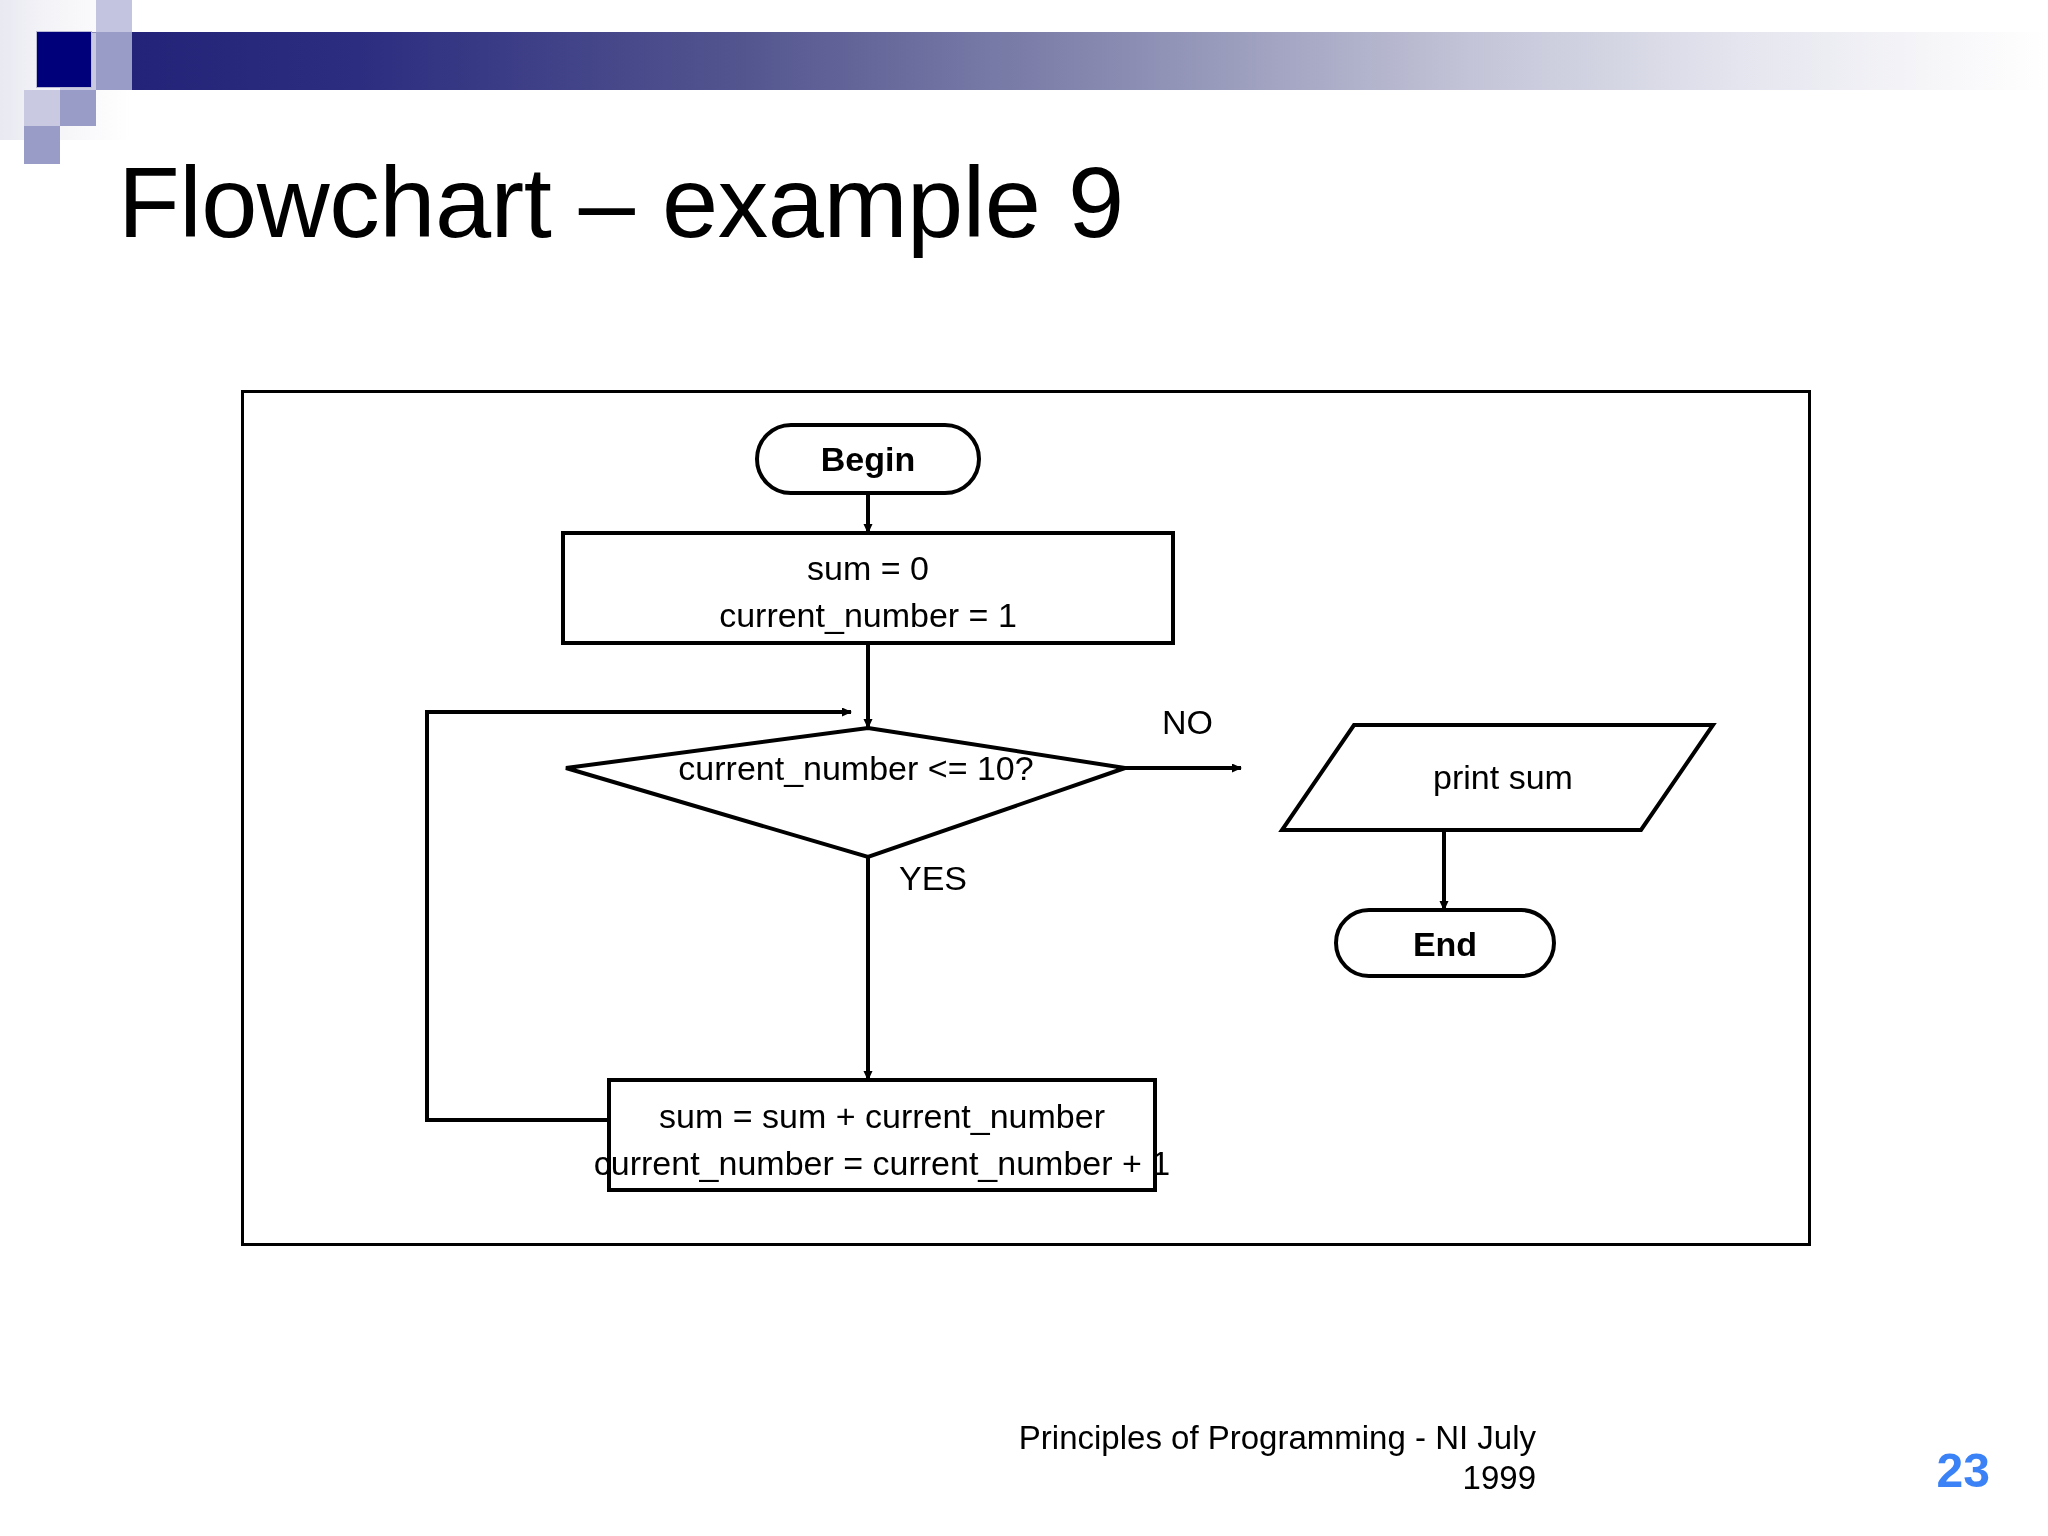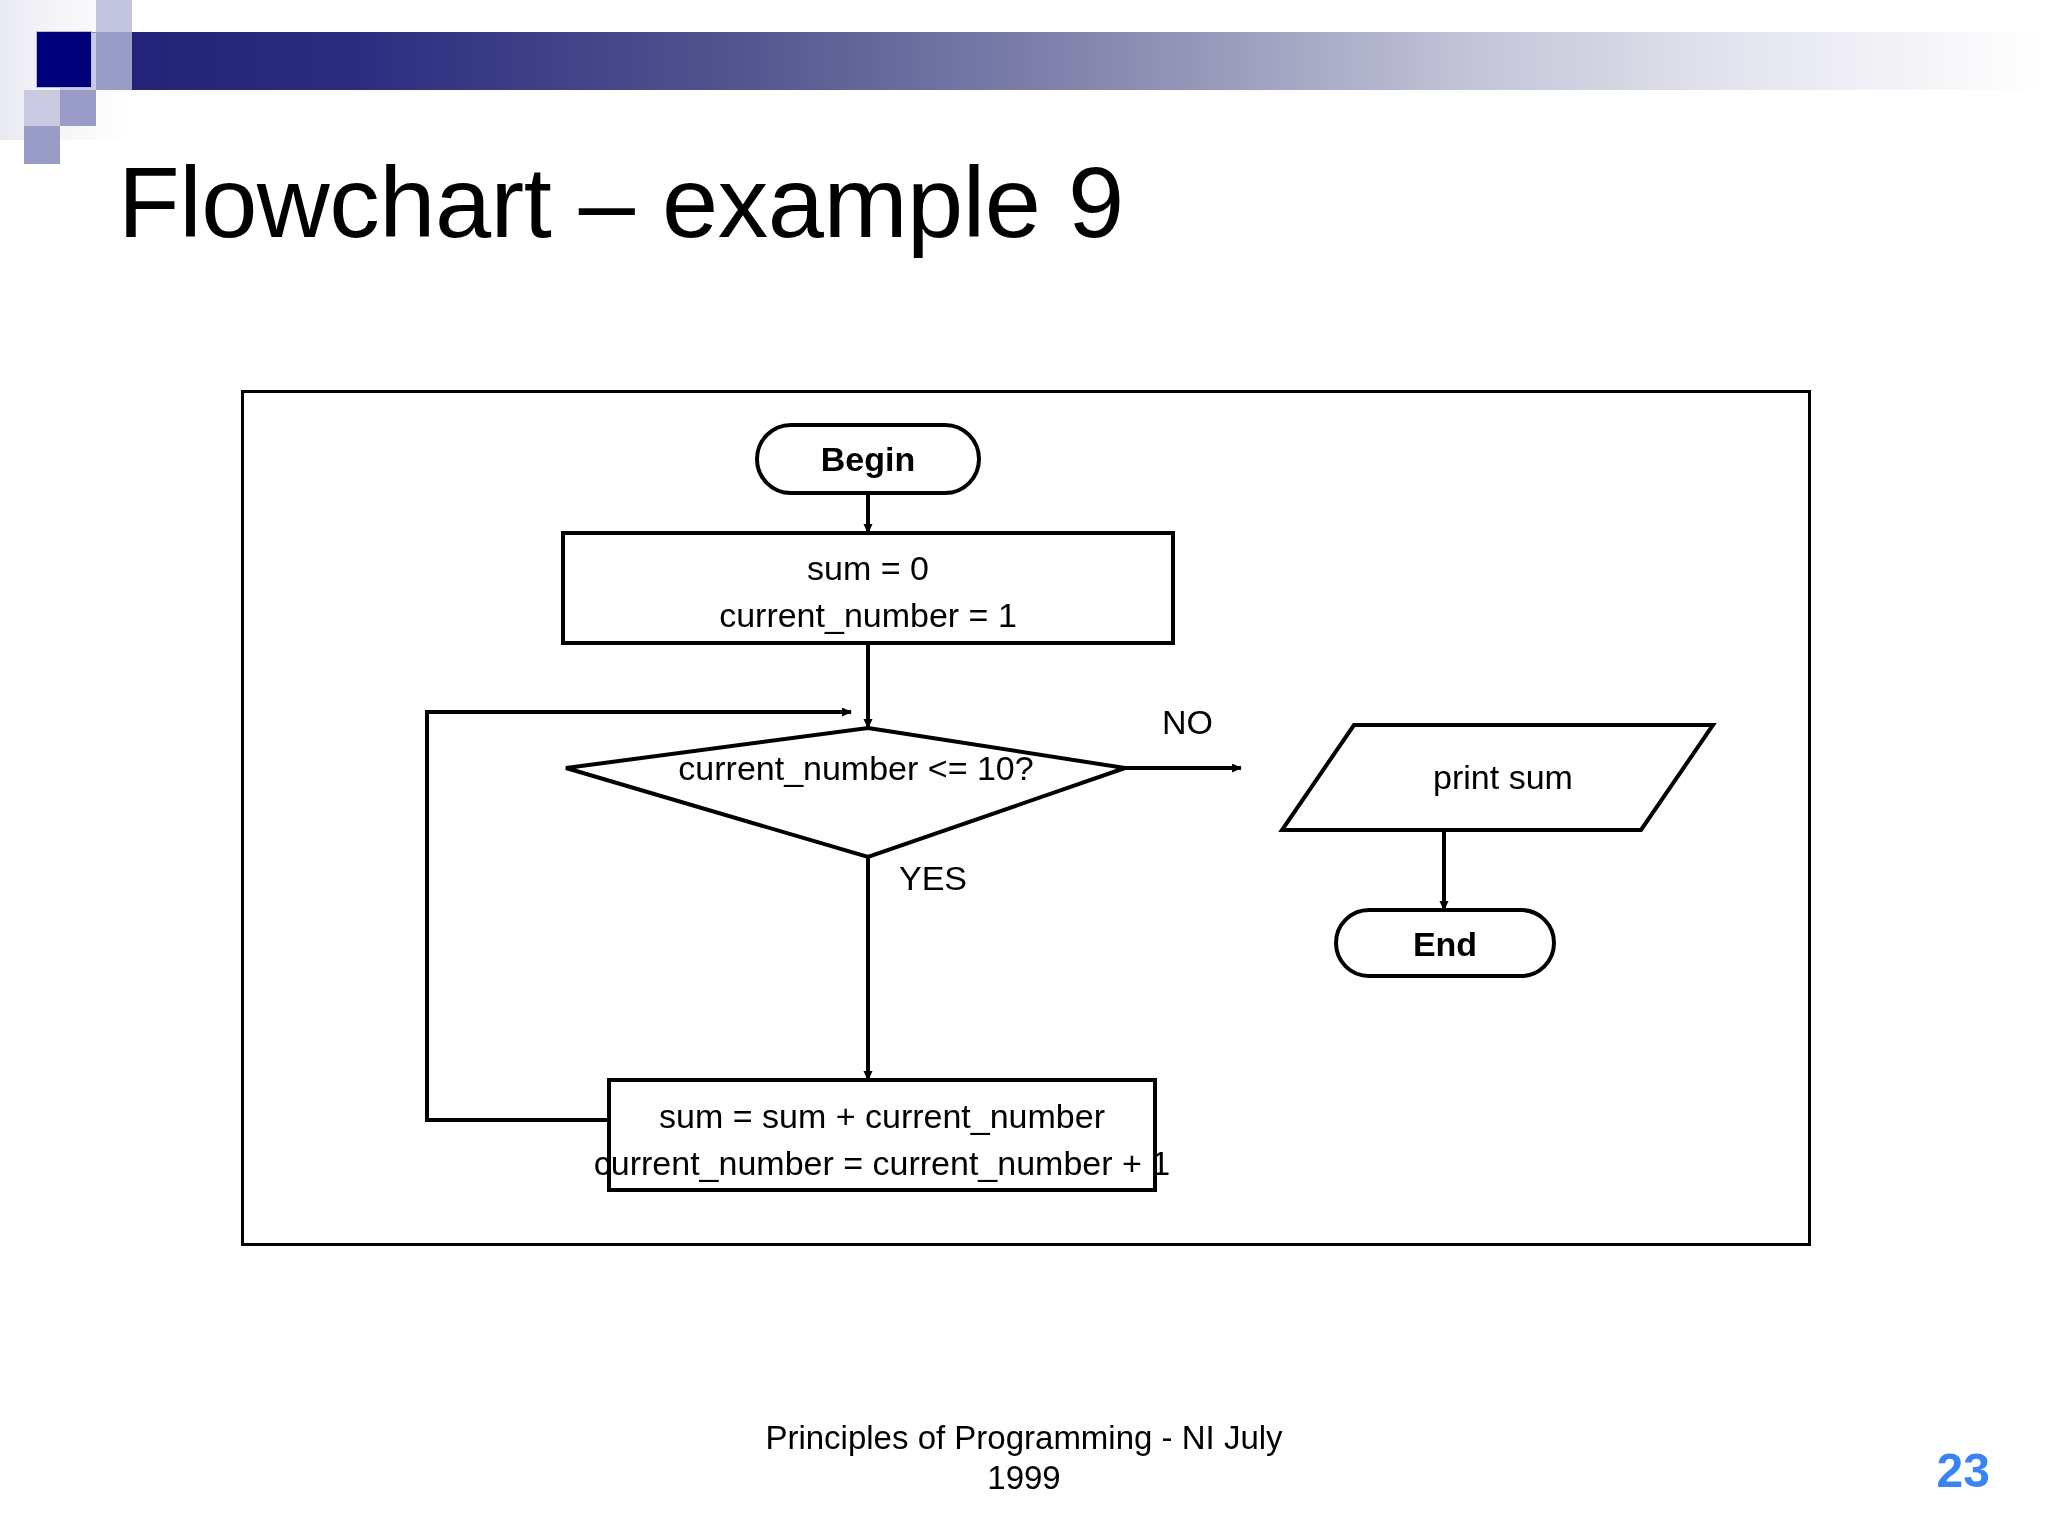--- a/index.html
+++ b/index.html
@@ -136,21 +136,21 @@
     font-size: 34px;
     fill: #000000;
   }
 
   
   #footer-text {
     position: absolute;
     left: 512px;
     top: 1418px;
     width: 1024px;
-    text-align: center;
+    text-align: right;
     font-size: 33px;
     line-height: 1.22;
     color: #000000;
   }
   #page-number {
     position: absolute;
     right: 58px;
     top: 1443px;
     font-size: 48px;
     font-weight: bold;

